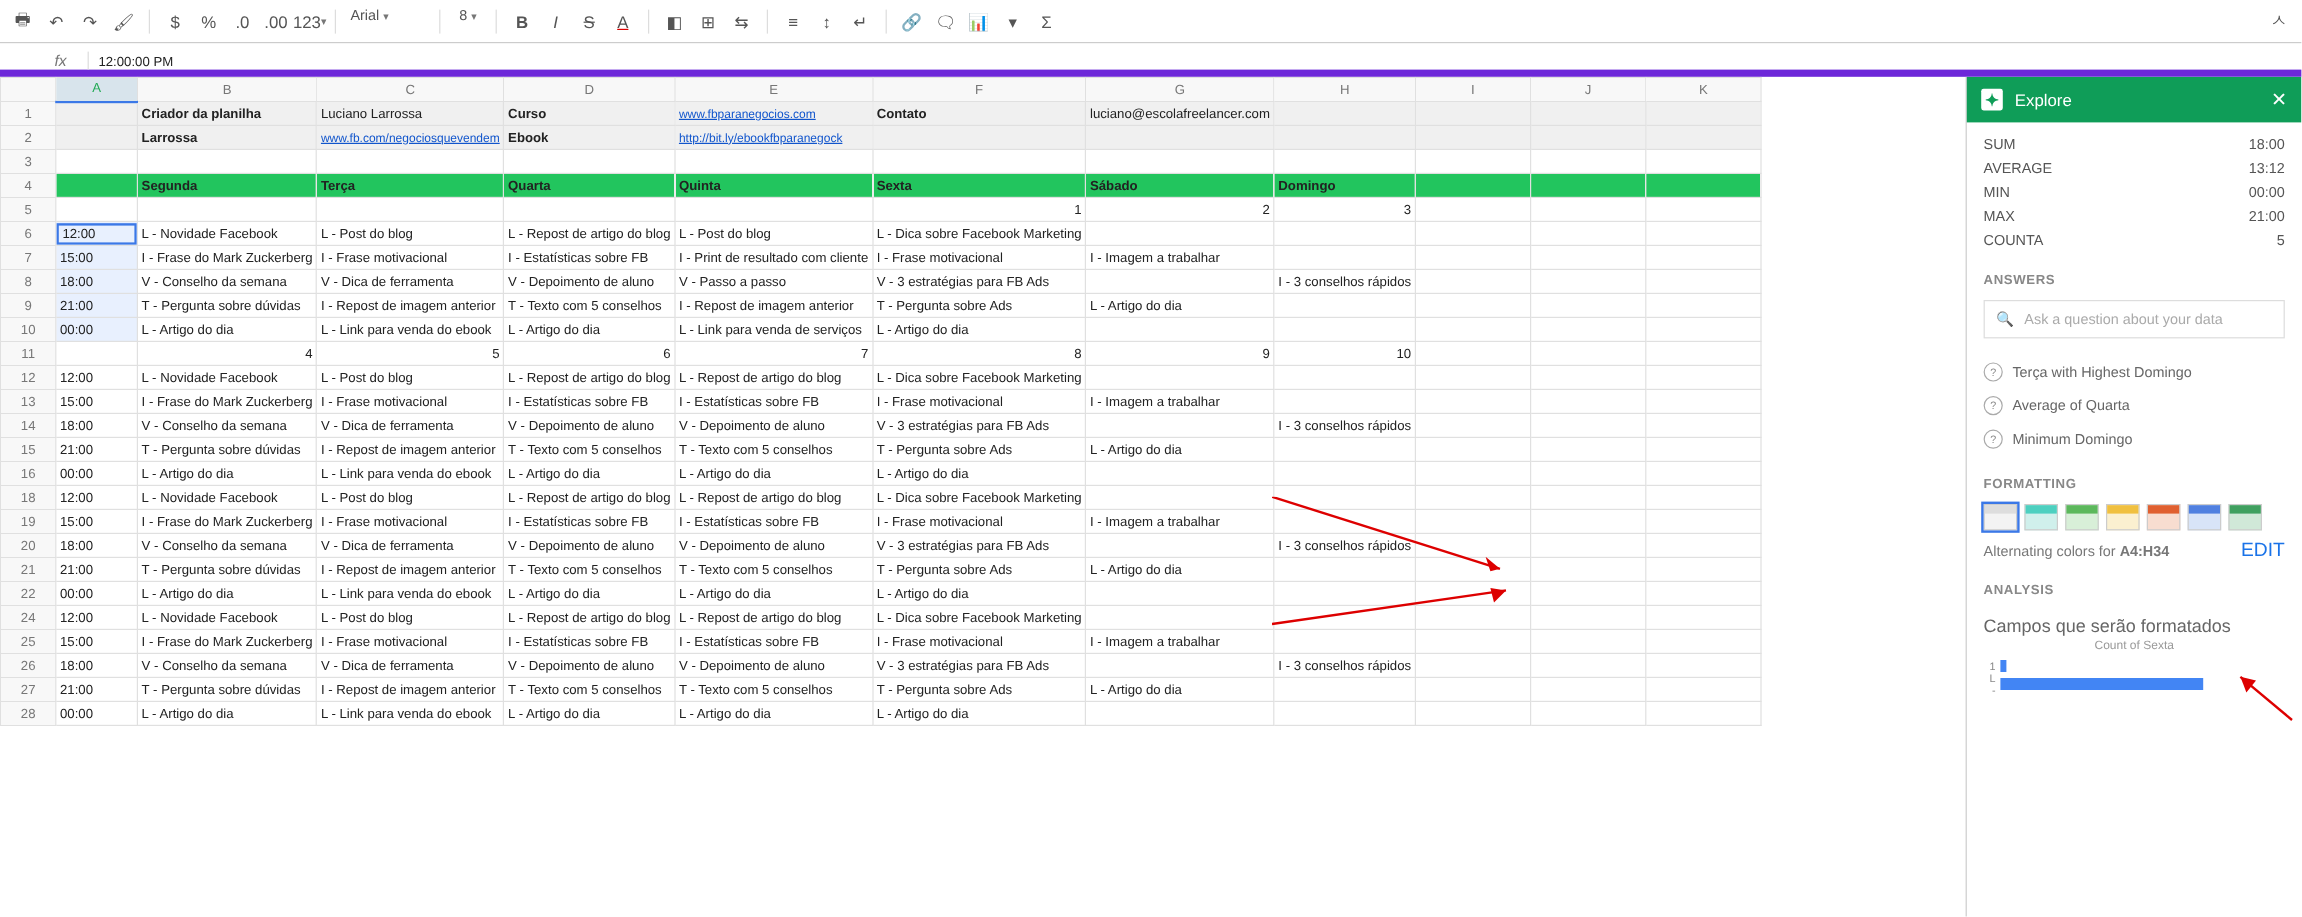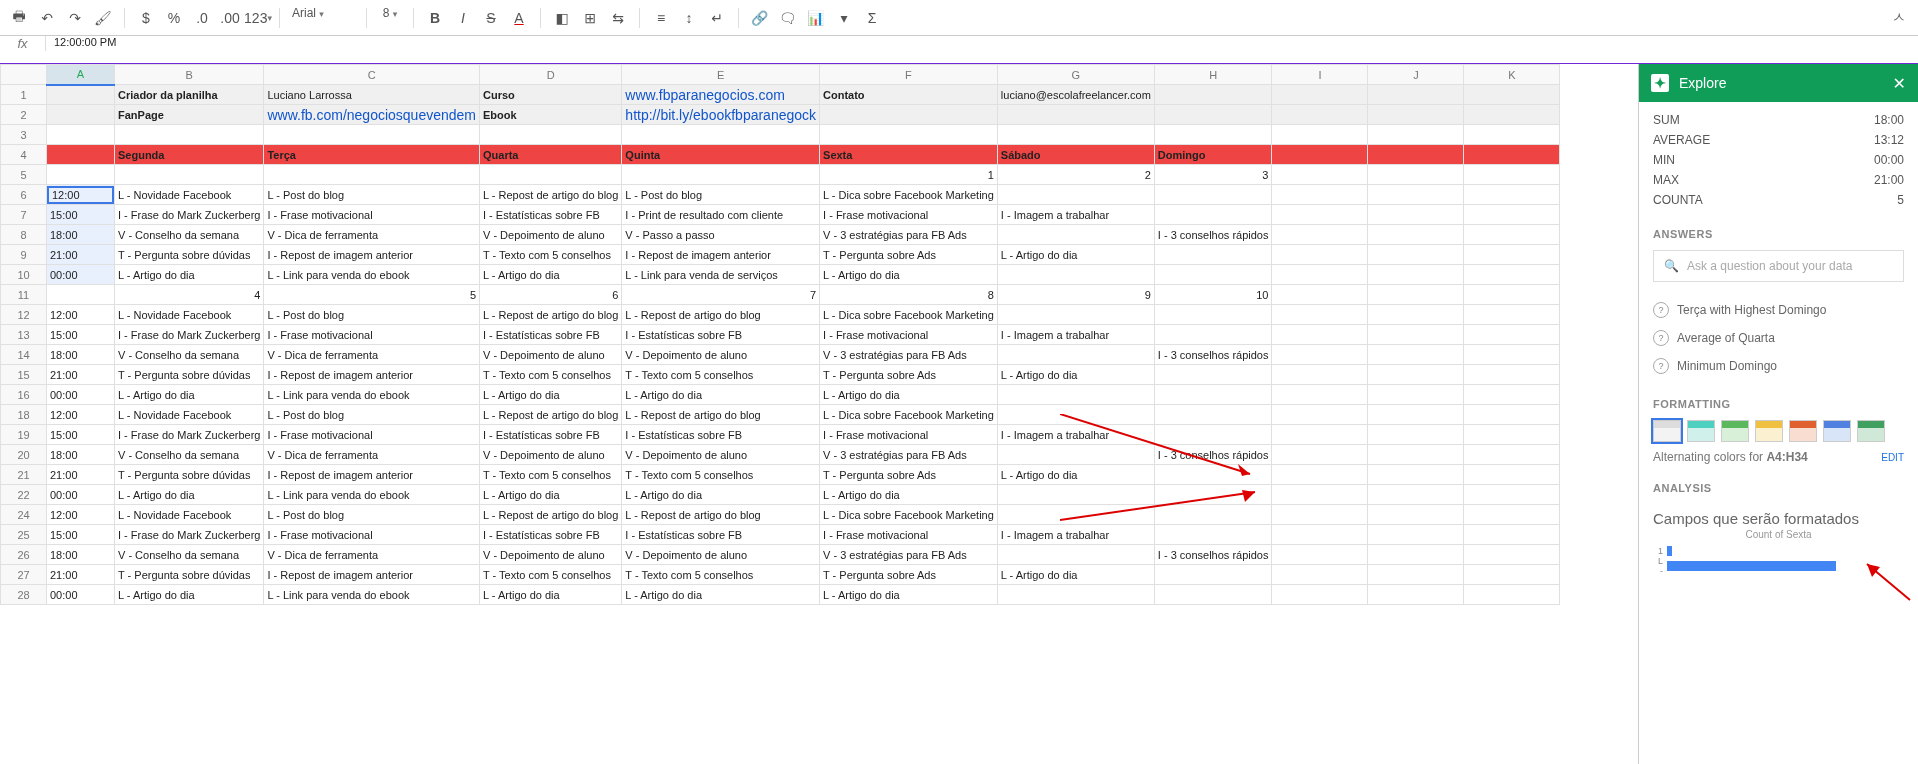--- a/index.html
+++ b/index.html
@@ -10,21 +10,21 @@
 .toolbar { display:flex; align-items:center; height:36px; border-bottom:1px solid #ccc; padding:0 6px; gap:2px; color:#555; }
 .toolbar .sep { width:1px; height:20px; background:#ddd; margin:0 6px; }
 .tbtn { width:26px; height:26px; display:flex; align-items:center; justify-content:center; border-radius:2px; cursor:pointer; font-size:14px; }
 .tsel { height:24px; border:none; background:transparent; font-size:12px; color:#555; padding:0 4px; }
 .tsel.font { width:70px; }
 .tsel.size { width:30px; text-align:center; }
 .chev { font-size:9px; color:#777; }
 .spacer { flex:1; }
 
 
-.fbar { display:flex; align-items:flex-start; height:28px; border-bottom:1px solid #6d28d9; }
+.fbar { display:flex; align-items:flex-end; height:28px; border-bottom:6px solid #6d28d9;padding-left:28px; }
 .fx { width:46px; text-align:center; font-style:italic; color:#777; border-right:1px solid #ddd; font-size:13px; }
 .fval { padding:0 8px; color:#222; }
 
 
 .main { display:flex; flex:1; overflow:hidden; }
 .sheet-wrap { flex:1; overflow:auto; position:relative; }
 
 
 table.grid { border-collapse:collapse; table-layout:fixed; }
 table.grid th, table.grid td { border:1px solid #e0e0e0; height:20px; padding:0 3px; white-space:nowrap; overflow:hidden; text-overflow:clip; font-size:11px; }
@@ -32,22 +32,22 @@
 th.corner { width:46px; background:#f8f8f8; }
 th.colh { height:22px; }
 th.rowh { width:46px; text-align:center; background:#f8f8f8; }
 .col-A { width:68px; }
 .col-B,.col-C,.col-D,.col-E,.col-F { width:134px; }
 .col-G,.col-H { width:96px; }
 .col-I,.col-J,.col-K { width:96px; }
 
 th.colh.sel { background:#d8e4ec; color:#2a5; border-bottom:2px solid #3b78e7; }
 .hdr-row td { background:#f0f0f0; }
-.day-row td { background:#ef4444; font-weight:bold; }
-a.lnk { color:#1155cc; font-size:14px; }
+.day-row td { background:#22c55e; font-weight:bold; }
+a.lnk { color:#1155cc; text-decoration:underline; font-size:10px; }
 .sel-cell { outline:2px solid #3b78e7; background:#e8f0fe; }
 
 
 .explore { width:280px; background:#fff; border-left:1px solid #ccc; display:flex; flex-direction:column; font-size:12px; color:#555; position:relative; }
 .ex-head { background:#0f9d58; color:#fff; height:38px; display:flex; align-items:center; padding:0 12px; font-size:14px; gap:10px; }
 .ex-head .plus { background:#fff; color:#0f9d58; width:18px; height:18px; display:flex; align-items:center; justify-content:center; font-weight:bold; border-radius:2px; }
 .ex-head .close { margin-left:auto; font-size:16px; cursor:pointer; }
 .ex-body { padding:8px 14px; overflow:auto; flex:1; }
 .stat-row { display:flex; justify-content:space-between; padding:3px 0; }
 .sec-title { font-size:11px; color:#888; letter-spacing:.5px; margin:18px 0 10px; font-weight:bold; }
@@ -59,21 +59,21 @@
 .sw.sel { outline:2px solid #3b78e7; }
 .sw::before { content:''; position:absolute; top:0; left:0; right:0; height:7px; }
 .sw.s0::before { background:#ddd; } .sw.s0 { background:#f3f3f3; }
 .sw.s1::before { background:#4dd0c0; } .sw.s1 { background:#d0f0ec; }
 .sw.s2::before { background:#5cb85c; } .sw.s2 { background:#d8efd8; }
 .sw.s3::before { background:#f0c040; } .sw.s3 { background:#fbf0d0; }
 .sw.s4::before { background:#e06030; } .sw.s4 { background:#f8ddd0; }
 .sw.s5::before { background:#5080e0; } .sw.s5 { background:#d8e4f8; }
 .sw.s6::before { background:#40a060; } .sw.s6 { background:#d0e8d8; }
 .alt-row { display:flex; justify-content:space-between; align-items:center; margin-top:8px; font-size:12px; color:#777; }
-.alt-row .edit { color:#1a73e8; cursor:pointer; font-size:10px;padding-left:29px; }
+.alt-row .edit { color:#1a73e8; cursor:pointer; font-size:16px;padding-left:29px; }
 .analysis-title { font-size:15px; color:#666; margin-top:16px; }
 .chart-sub { font-size:10px; color:#999; text-align:center; margin-top:2px; }
 .bars { margin-top:6px; }
 .bar-row { display:flex; align-items:center; gap:4px; }
 .bar-row .lbl { width:10px; font-size:9px; color:#888; text-align:right; }
 .bar-row .bar { height:10px; background:#4285f4; }
 
 
 .arrow { position:absolute; pointer-events:none; }
 .arrow svg line { stroke:#d00; stroke-width:2; }
@@ -168,21 +168,21 @@
               <td class="col-F "><b>Contato</b></td>
               <td class="col-G ">luciano@escolafreelancer.com</td>
               <td class="col-H "></td>
               <td class="col-I "></td>
               <td class="col-J "></td>
               <td class="col-K "></td>
             </tr>
             <tr class="hdr-row">
               <th class="rowh">2</th>
               <td class="col-A col-A-cell"></td>
-              <td class="col-B "><b>FanPage</b></td>
+              <td class="col-B "><b>Larrossa</b></td>
               <td class="col-C "><a class="lnk">www.fb.com/negociosquevendem</a></td>
               <td class="col-D "><b>Ebook</b></td>
               <td class="col-E "><a class="lnk">http://bit.ly/ebookfbparanegock</a></td>
               <td class="col-F "></td>
               <td class="col-G "></td>
               <td class="col-H "></td>
               <td class="col-I "></td>
               <td class="col-J "></td>
               <td class="col-K "></td>
             </tr>

